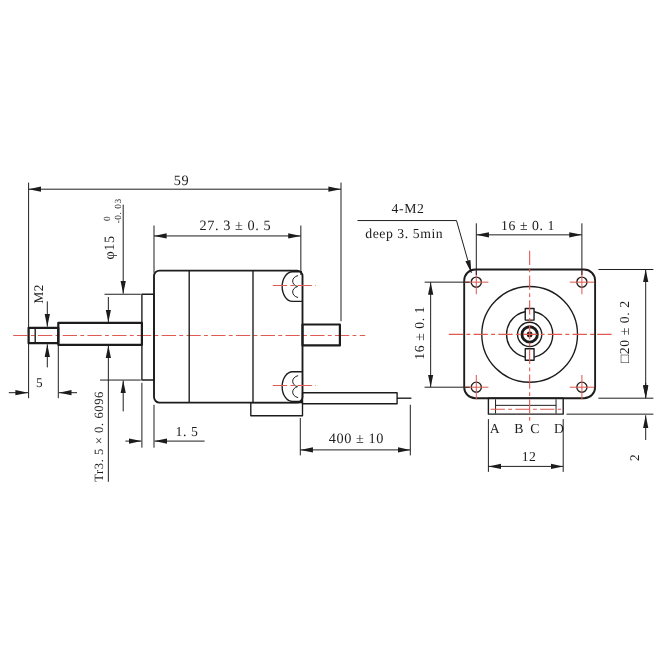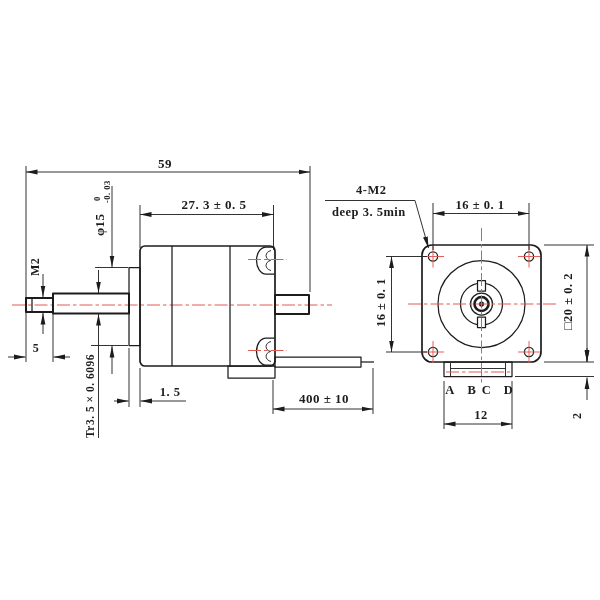--- a/index.html
+++ b/index.html
@@ -1,19 +1,19 @@
 <!DOCTYPE html>
 <html style="--line: #1c1c1c; --centerline: #e05a52; --background: #ffffff; --braid: #2a2a2a;"><head>
 <meta charset="utf-8">
 <style>
   :root{
     --line:#1c1c1c; --centerline:#e05a52; --background:#ffffff; --braid:#2a2a2a;
   }
   html,body{margin:0;padding:0;background:var(--background);}
-  .stage{width:600px;height:600px;background:var(--background);position:relative;overflow:hidden;font-weight:bold;}
+  .stage{width:600px;height:600px;background:var(--background);position:relative;overflow:hidden;}
   svg{display:block;}
   .s-thick{stroke:var(--line);stroke-width:1.7;fill:none;stroke-linejoin:round;stroke-linecap:butt}
   .s-med{stroke:var(--line);stroke-width:1.25;fill:none;stroke-linejoin:round}
   .s-thin{stroke:var(--line);stroke-width:.9;fill:none}
   .s-shaft{stroke:var(--line);stroke-width:2;fill:none;stroke-linejoin:round}
   .fill-line{fill:var(--line);stroke:none}
   .red-c{stroke:var(--centerline);stroke-width:1;fill:none;stroke-dasharray:13 3 3.5 3}
   .red-s{stroke:var(--centerline);stroke-width:.95;fill:none}
   .wfill{fill:var(--background)}
   .nofill{fill:none}

